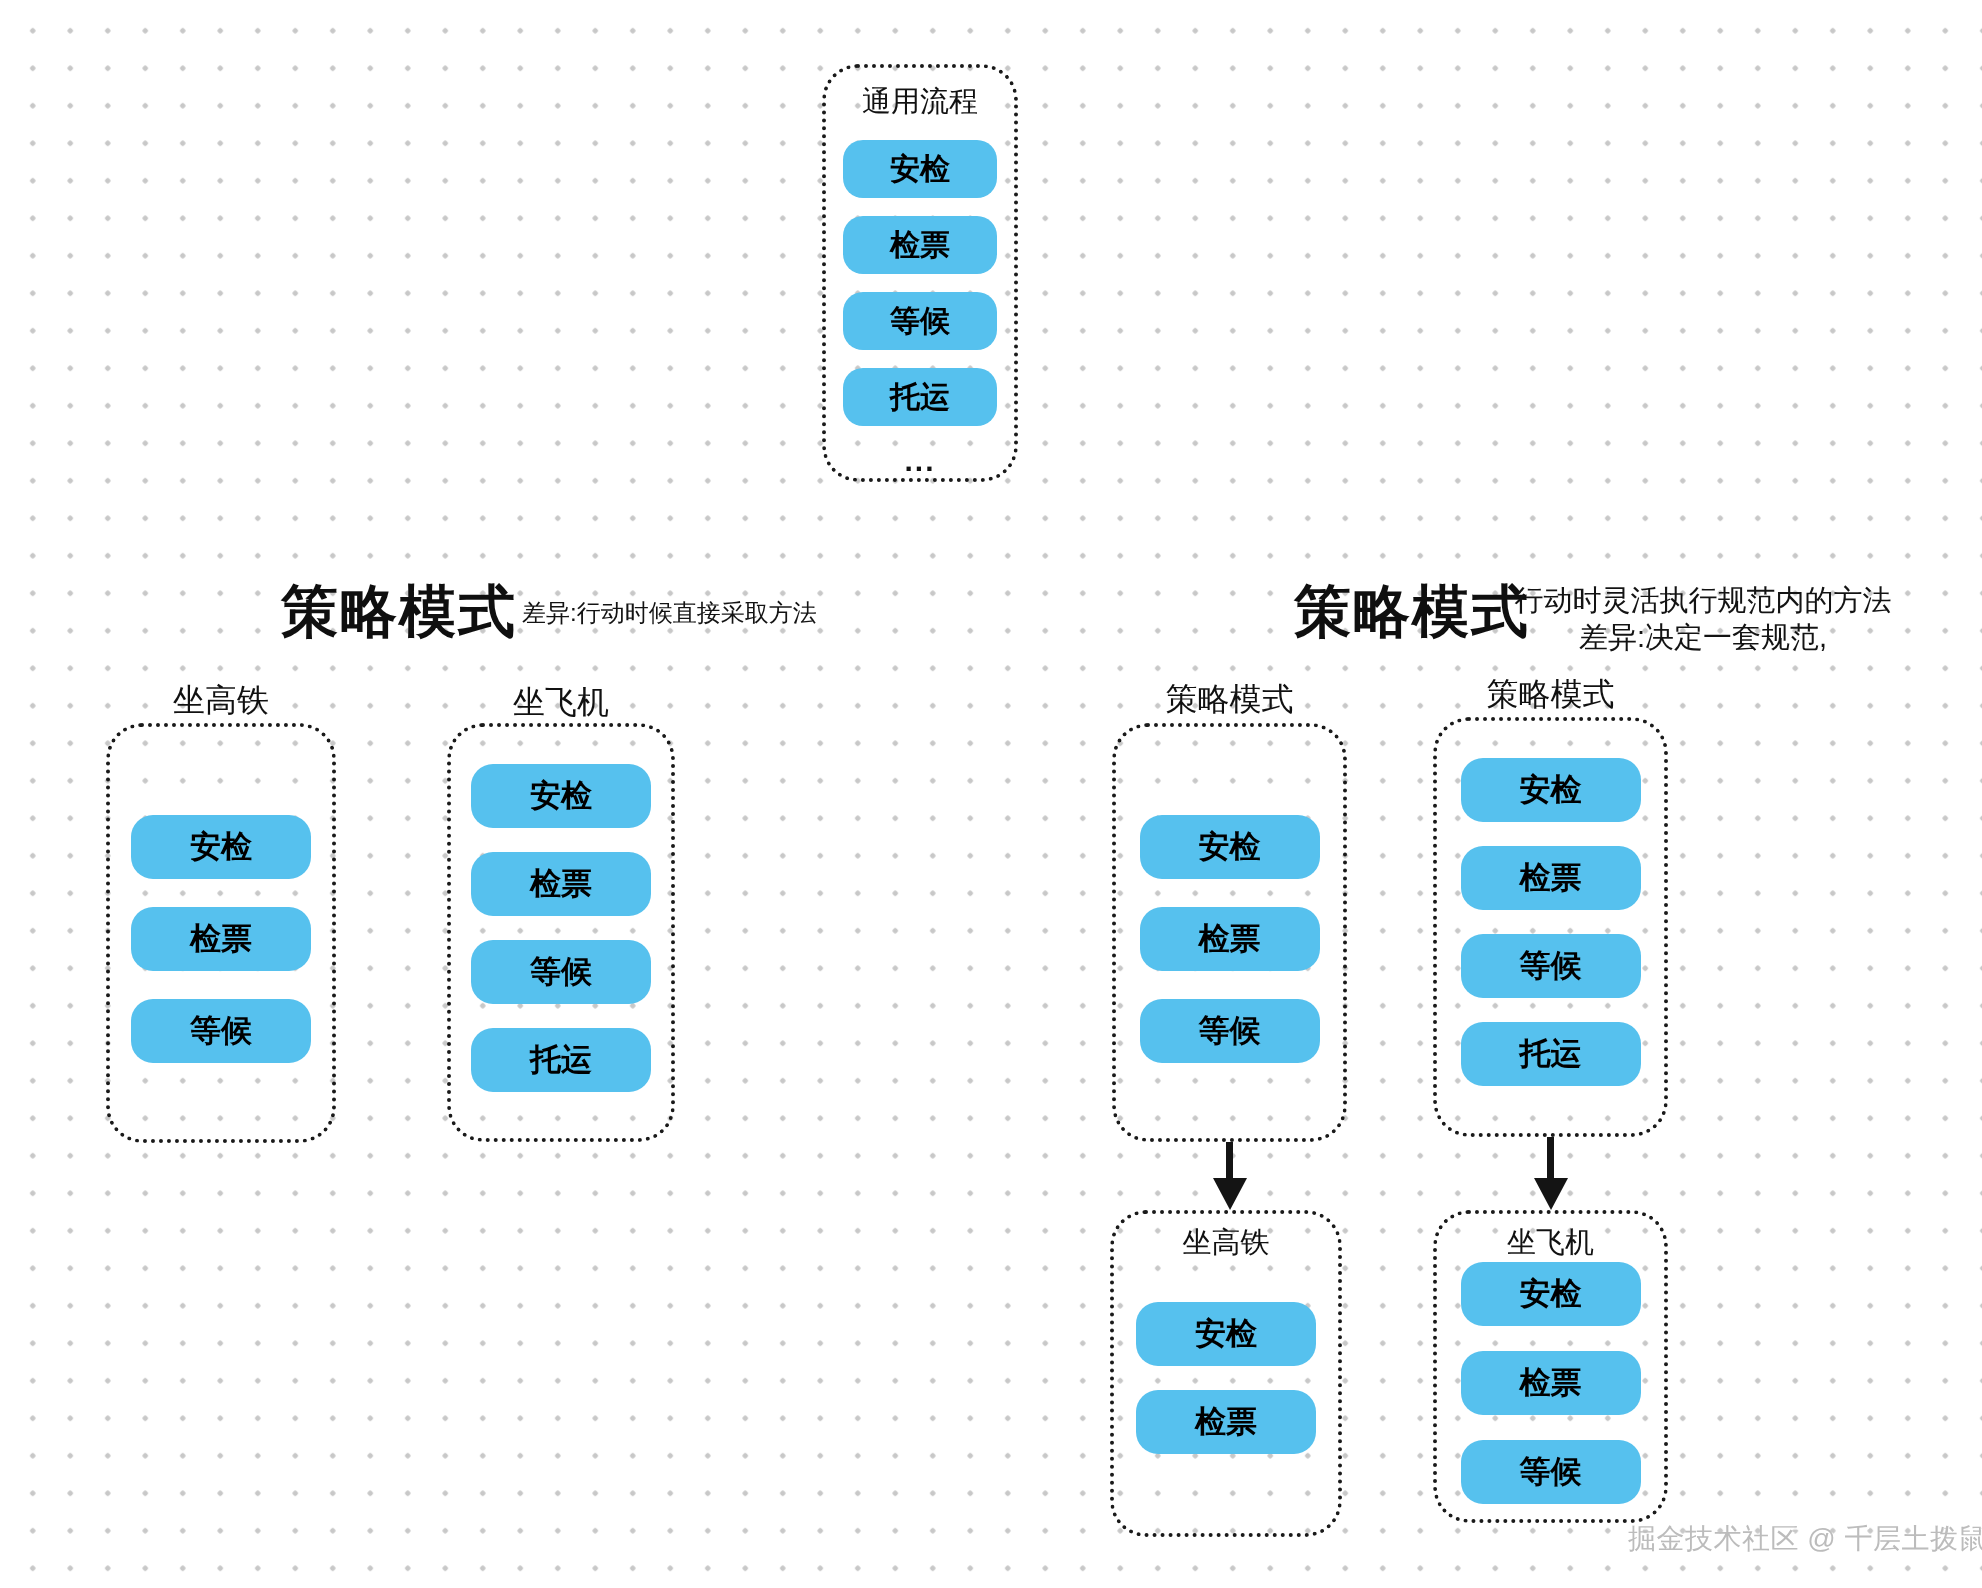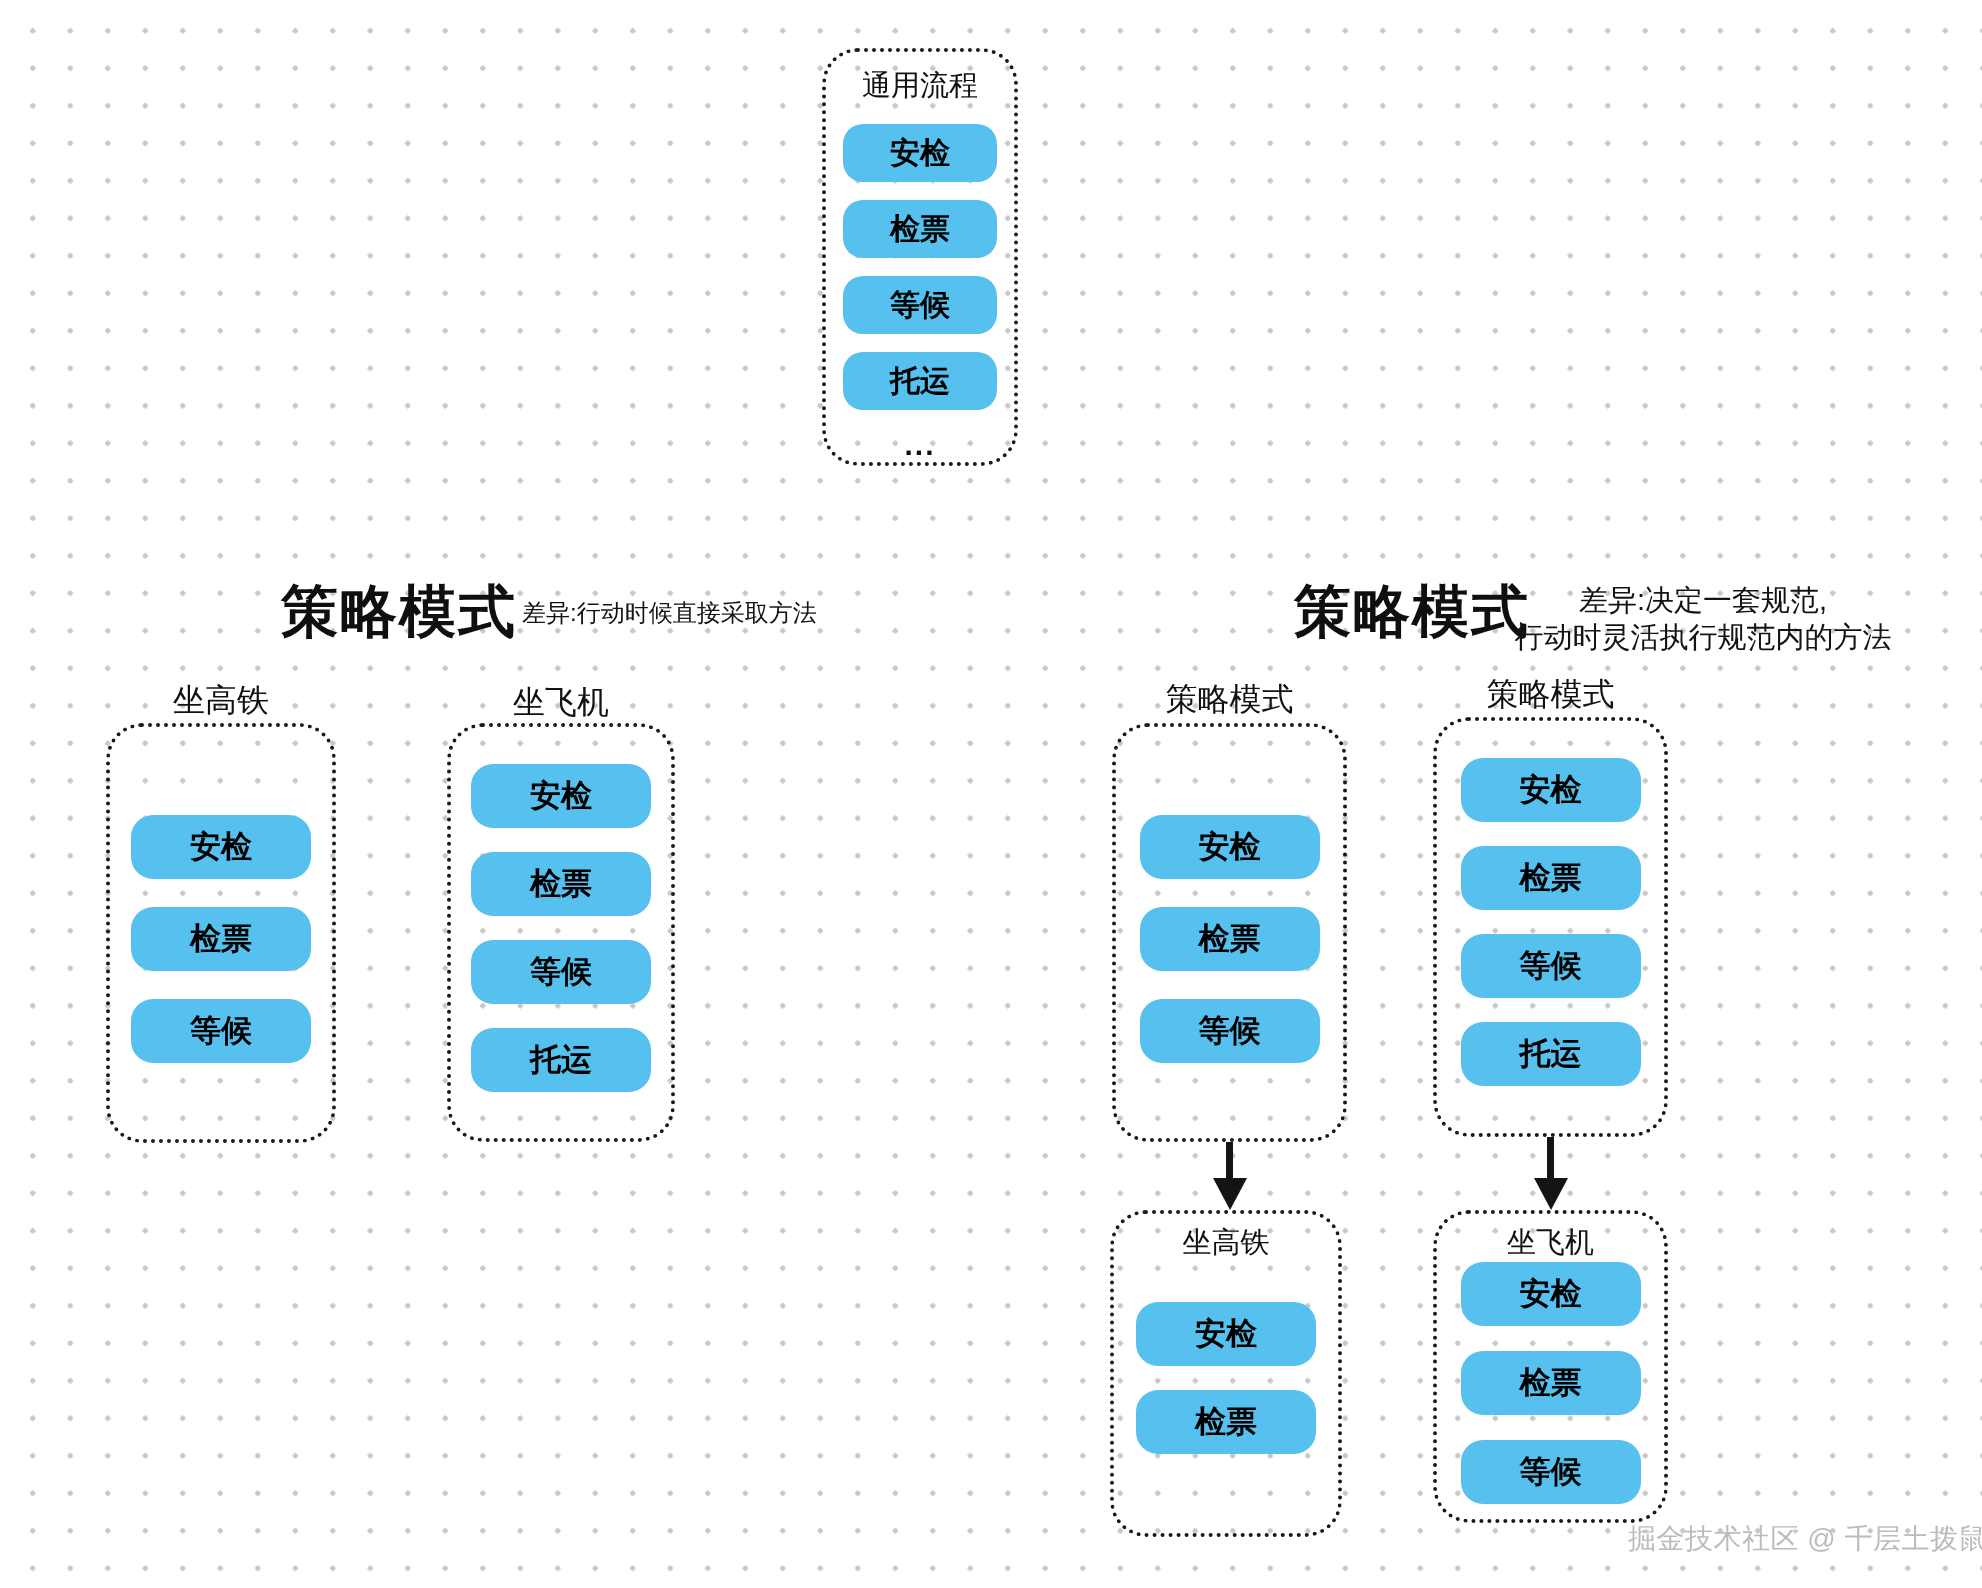--- a/index.html
+++ b/index.html
@@ -67,21 +67,21 @@
     position: absolute; font-size: 28px; font-weight: 500;
     color: #bcbcbc; text-shadow: 2px 2px 0 #ffffff;
     letter-spacing: 0.5px; white-space: nowrap;
   }
 </style>
 </head>
 <body>
 
 <div id="canvas">
 
-  <div class="box" style="left:822px; top:48px; width:196px; height:418px;">
+  <div class="box" style="left:822px; top:64px; width:196px; height:418px;">
     <div class="box-label-in" style="top:14px;">通用流程</div>
     <div class="pill small" style="top: 72px; background: rgb(86, 193, 238);">安检</div>
     <div class="pill small" style="top: 148px; background: rgb(86, 193, 238);">检票</div>
     <div class="pill small" style="top: 224px; background: rgb(86, 193, 238);">等候</div>
     <div class="pill small" style="top: 300px; background: rgb(86, 193, 238);">托运</div>
     <div class="ellipsis" style="top:376px;">...</div>
   </div>
 
 
   <div class="section-title" style="left:281px; top:574px;">策略模式</div>
@@ -97,22 +97,22 @@
   <div class="box-label-top" style="left:447px; top:681px; width:228px;">坐飞机</div>
   <div class="box" style="left:447px; top:723px; width:228px; height:419px;">
     <div class="pill" style="top: 37px; background: rgb(86, 193, 238);">安检</div>
     <div class="pill" style="top: 125px; background: rgb(86, 193, 238);">检票</div>
     <div class="pill" style="top: 213px; background: rgb(86, 193, 238);">等候</div>
     <div class="pill" style="top: 301px; background: rgb(86, 193, 238);">托运</div>
   </div>
 
   <div class="section-title" style="left:1294px; top:574px;">策略模式</div>
   <div class="section-sub" style="left:1510px; top:582px; width:386px; text-align:center; font-size:29px;">
+    <div>行动时灵活执行规范内的方法</div>
     <div>差异:决定一套规范,</div>
-    <div>行动时灵活执行规范内的方法</div>
   </div>
 
   <div class="box-label-top" style="left:1112px; top:678px; width:235px;">策略模式</div>
   <div class="box" style="left:1112px; top:723px; width:235px; height:419px;">
     <div class="pill" style="top: 88px; background: rgb(86, 193, 238);">安检</div>
     <div class="pill" style="top: 180px; background: rgb(86, 193, 238);">检票</div>
     <div class="pill" style="top: 272px; background: rgb(86, 193, 238);">等候</div>
   </div>
 
   <div class="box-label-top" style="left:1433px; top:673px; width:235px;">策略模式</div>

